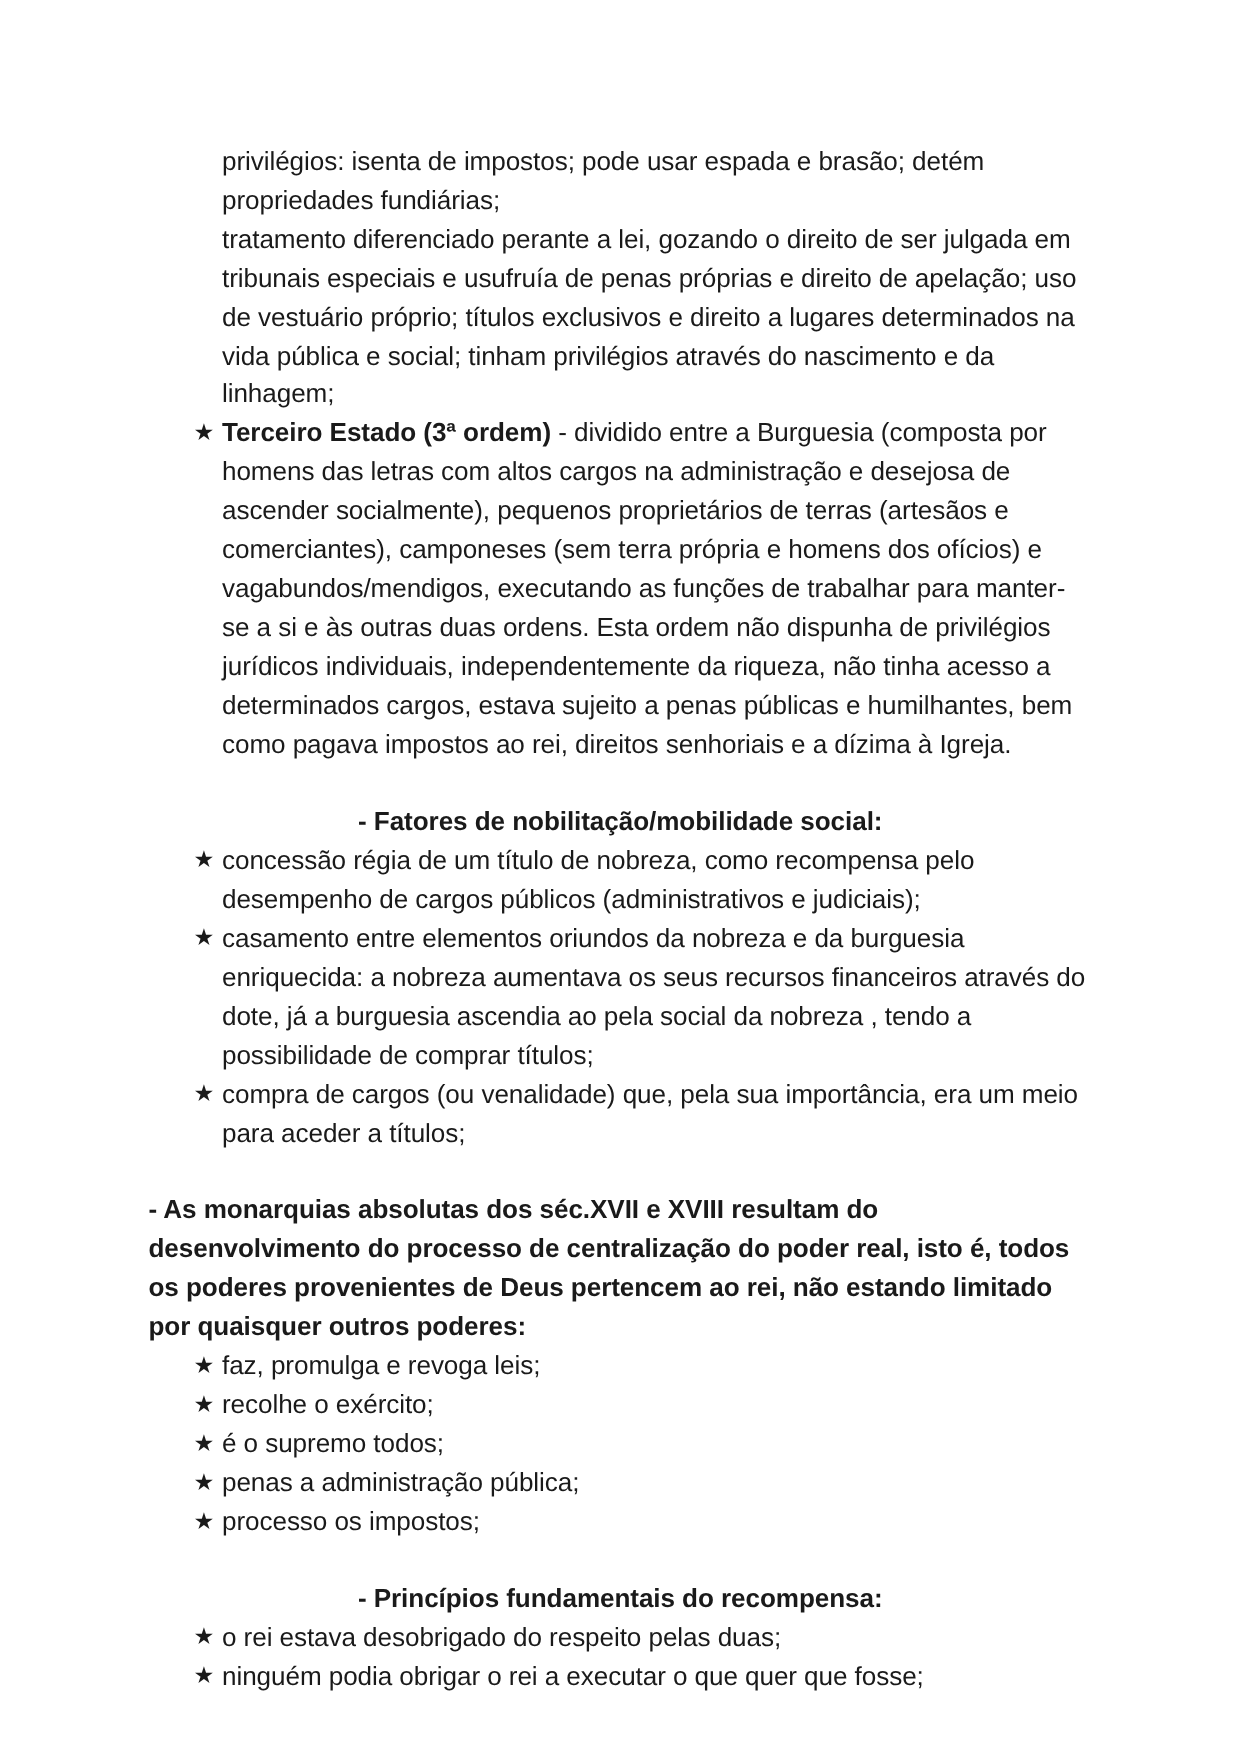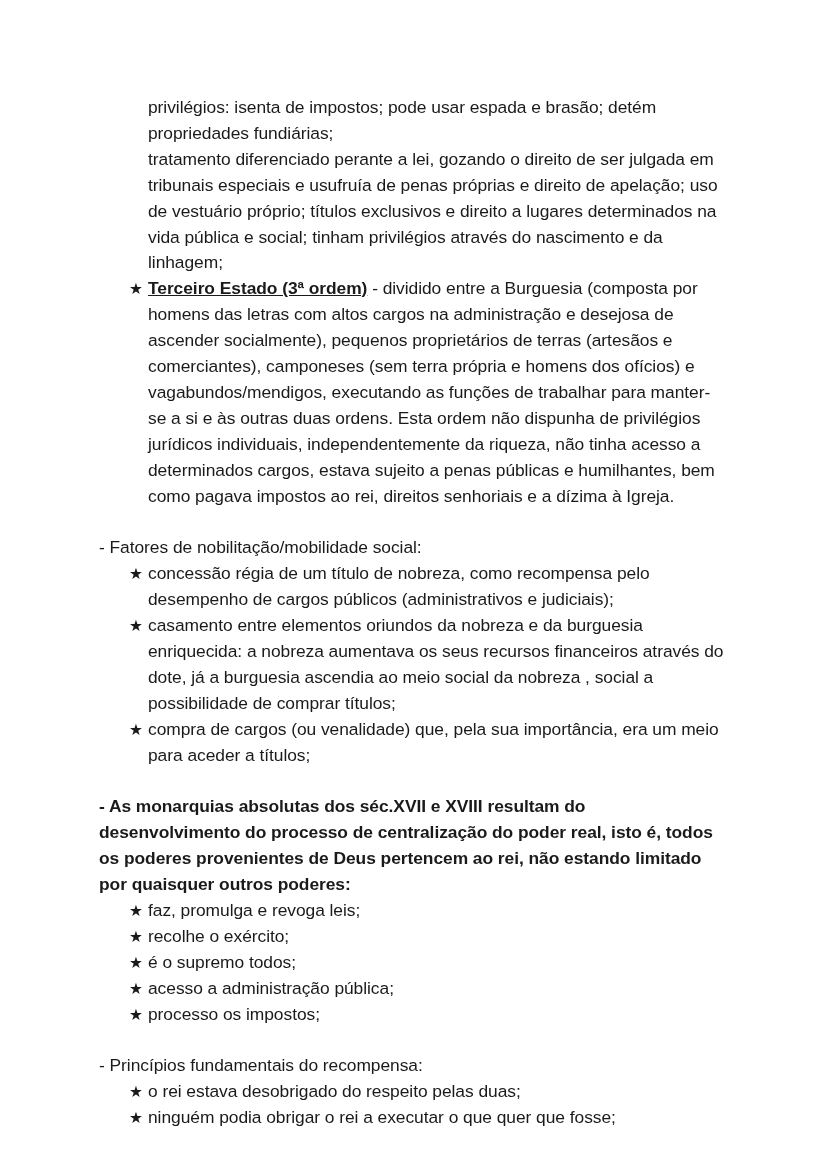--- a/index.html
+++ b/index.html
@@ -40,21 +40,22 @@
   }
 
   
   .cont {
     margin: 0 0 0 49px;
   }
 
   
   .section-head {
     margin: 0;
-    font-weight: 400;
+    font-weight: 700;
+    text-align: center;
   }
   .section-para {
     margin: 0;
     font-weight: 700;
   }
 
   
   .star-list {
     list-style: none;
     margin: 0;
@@ -72,21 +73,21 @@
     width: 16px;
     text-align: center;
     font-size: 15.5px;
     line-height: 25.9px;
     color: #1a1a1a;
   }
   .star-item > .item-text {
     display: block;
   }
 
-  .b { font-weight: 700; text-decoration: underline; }
+  .b { font-weight: 700; }
 
   .spacer { height: 25.9px; }
 </style>
 </head>
 <body>
 
 <div class="page">
   <div class="doc-body">
 
     <p class="para cont">privilégios: isenta de impostos; pode usar espada e brasão; detém propriedades fundiárias;</p>
@@ -102,21 +103,21 @@
     <div class="spacer"></div>
 
     <p class="para section-head">- Fatores de nobilitação/mobilidade social:</p>
     <ul class="star-list">
       <li class="star-item">
         <span class="star">★</span>
         <span class="item-text">concessão régia de um título de nobreza, como recompensa pelo desempenho de cargos públicos (administrativos e judiciais);</span>
       </li>
       <li class="star-item">
         <span class="star">★</span>
-        <span class="item-text">casamento entre elementos oriundos da nobreza e da burguesia enriquecida: a nobreza aumentava os seus recursos financeiros através do dote, já a burguesia ascendia ao meio social da nobreza , social a possibilidade de comprar títulos;</span>
+        <span class="item-text">casamento entre elementos oriundos da nobreza e da burguesia enriquecida: a nobreza aumentava os seus recursos financeiros através do dote, já a burguesia ascendia ao pela social da nobreza , tendo a possibilidade de comprar títulos;</span>
       </li>
       <li class="star-item">
         <span class="star">★</span>
         <span class="item-text">compra de cargos (ou venalidade) que, pela sua importância, era um meio para aceder a títulos;</span>
       </li>
     </ul>
 
     <div class="spacer"></div>
 
     <p class="para section-para">- As monarquias absolutas dos séc.XVII e XVIII resultam do desenvolvimento do processo de centralização do poder real, isto é, todos os poderes provenientes de Deus pertencem ao rei, não estando limitado por quaisquer outros poderes:</p>
@@ -128,21 +129,21 @@
       <li class="star-item">
         <span class="star">★</span>
         <span class="item-text">recolhe o exército;</span>
       </li>
       <li class="star-item">
         <span class="star">★</span>
         <span class="item-text">é o supremo todos;</span>
       </li>
       <li class="star-item">
         <span class="star">★</span>
-        <span class="item-text">acesso a administração pública;</span>
+        <span class="item-text">penas a administração pública;</span>
       </li>
       <li class="star-item">
         <span class="star">★</span>
         <span class="item-text">processo os impostos;</span>
       </li>
     </ul>
 
     <div class="spacer"></div>
 
     <p class="para section-head">- Princípios fundamentais do recompensa:</p>

